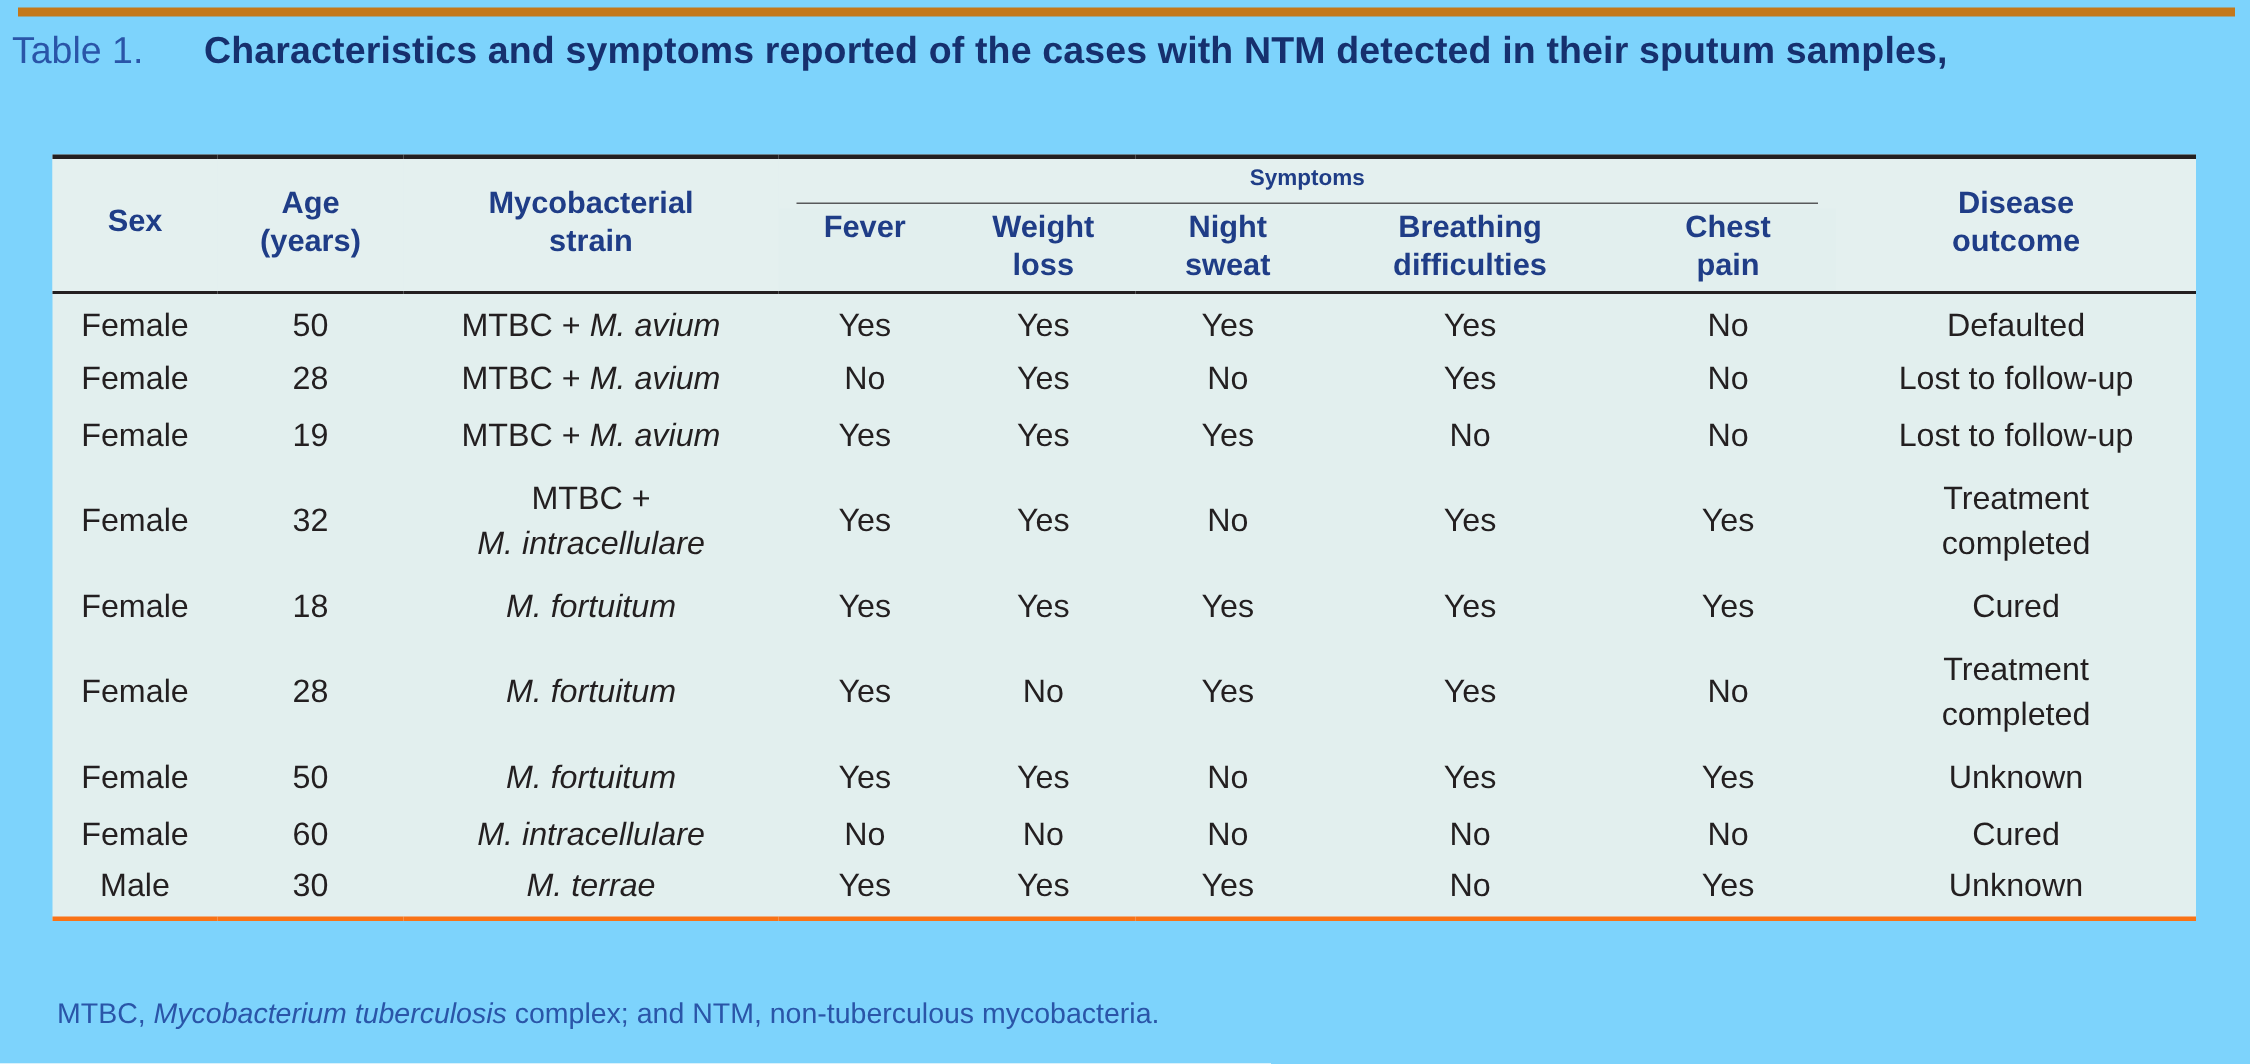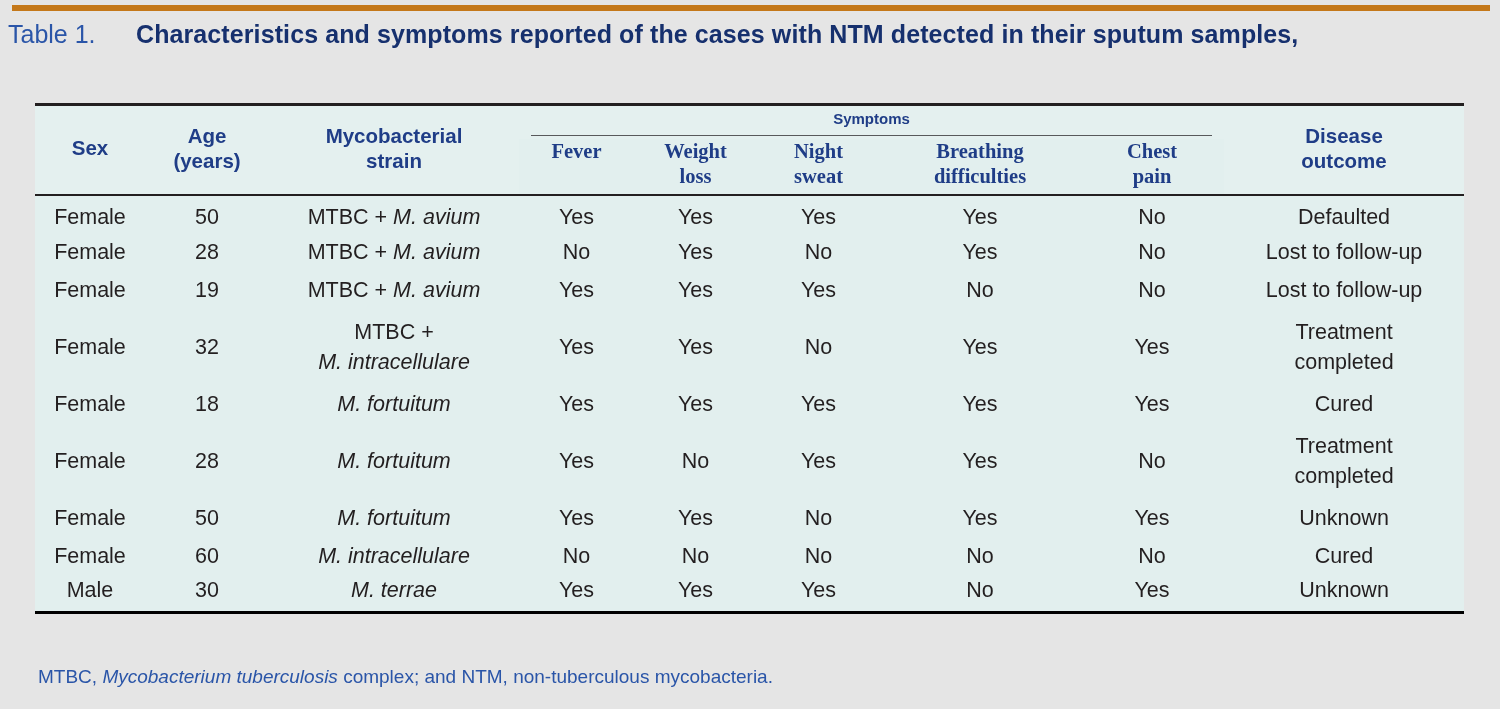--- a/index.html
+++ b/index.html
@@ -8,21 +8,21 @@
     padding: 0;
     width: 1500px;
     height: 709px;
     background: #ffffff;
     font-family: "Liberation Sans", sans-serif;
   }
   #page {
     position: relative;
     width: 1500px;
     height: 709px;
-    background: #e5e5e5;
+    background: #7dd3fc;
     overflow: hidden;
   }
 
   
   .top-rule {
     position: absolute;
     left: 12px;
     top: 5px;
     width: 1478px;
     height: 6px;
@@ -67,21 +67,21 @@
     width: 1429px;
   }
   table.t1 {
     width: 1429px;
     border-collapse: collapse;
     background: #e2efee;
     table-layout: fixed;
   }
   table.t1 thead tr.head-main { background: #e4f0ef; }
   table.t1 thead { border-top: 3px solid #231f20; }
-  .hdr-divider { border-bottom: 2.5px solid #231f20; font-family: Liberation Serif, serif; }
+  .hdr-divider { border-bottom: 2.5px solid #231f20; }
 
   th, td {
     padding: 0;
     margin: 0;
     vertical-align: middle;
     text-align: center;
   }
   th {
     color: #1f3d87;
     font-weight: bold;
@@ -107,21 +107,21 @@
     border-bottom: 1.6px solid #58595b;
     margin: 4px 12px 0 12px;
   }
   th.sub { height: 56px; padding-bottom: 4px; vertical-align: top; }
   th.tall { height: 90px; vertical-align: middle; padding-bottom: 4px; }
 
   tbody tr { height: 38px; }
   tbody tr.two-line { height: 76px; }
   tbody tr:first-child td { padding-top: 6px; }
   tbody tr:last-child td { padding-bottom: 6px; }
-  tbody { border-bottom: 3px solid #000000; }
+  tbody { border-bottom: 3px solid #f97316; }
 
   
   .footnote {
     position: absolute;
     left: 38px;
     top: 665px;
     color: #2a55a8;
     font-size: 19px;
     line-height: 24px;
   }

